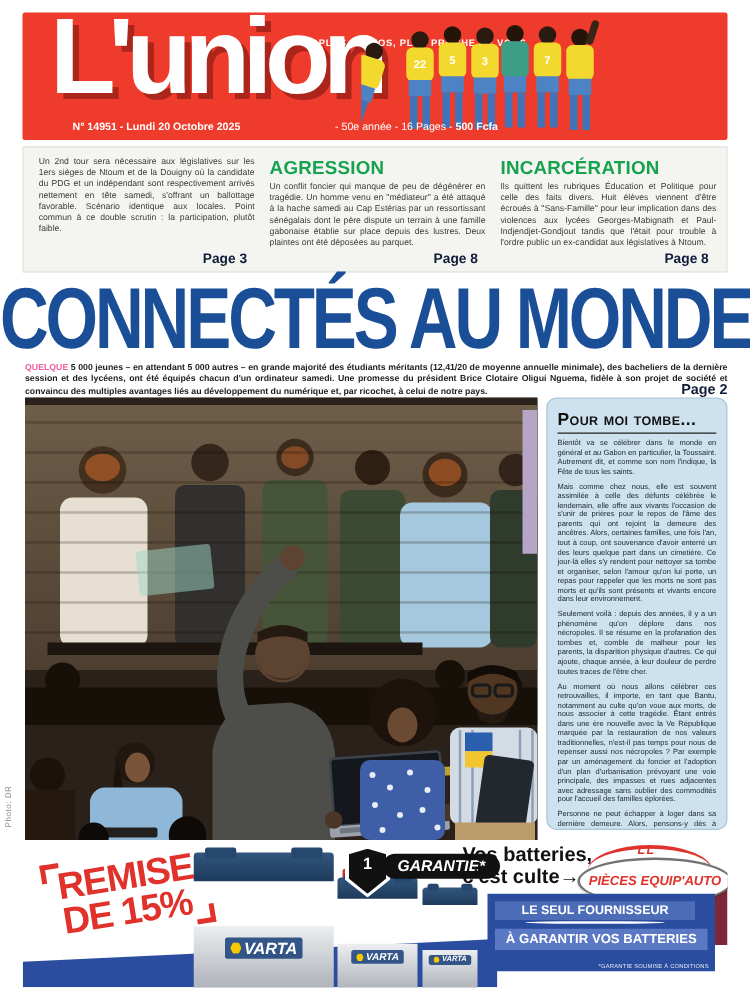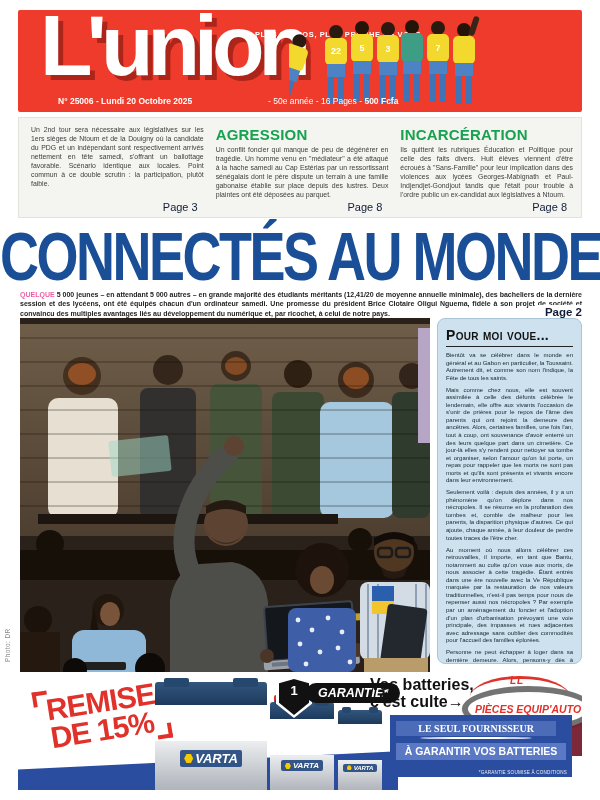--- a/index.html
+++ b/index.html
@@ -20,21 +20,21 @@
   .edition{position:absolute;left:250px;font-weight:500;}
   .edition b{font-weight:900;}
   
   .teasers{position:absolute;left:18px;top:117px;width:564px;height:101px;background:#f4f4f1;
            border:1px solid #e3e3de;box-sizing:border-box;display:flex;gap:12px;padding:8px 8px 4px 12px;}
   .teaser{flex:1;position:relative;}
   .teaser h2{margin:0 0 3px;font-size:15px;font-weight:900;letter-spacing:.2px;}
   .t-red h2{color:#e8402f;}
   .t-green h2{color:#17a24f;}
   .teaser p{margin:0;font-size:6.9px;line-height:1.3;text-align:justify;color:#3c3c3c;}
-  .t-page{position:absolute;right:6px;bottom:0;font-size:11px;font-weight:400;color:#101c38;margin-left:12px;}
+  .t-page{position:absolute;right:6px;bottom:0;font-size:11px;font-weight:700;color:#101c38;margin-left:12px;}
   
   .headline-wrap{position:absolute;left:0;top:221px;width:600px;height:70px;overflow:visible;text-align:right;}
   .headline{display:inline-block;color:#1a4f97;font-weight:700;font-size:54px;letter-spacing:-2.5px;
             white-space:nowrap;transform:scaleY(1.28);transform-origin:top center;line-height:1;}
   .deck{position:absolute;left:20px;top:290px;width:562px;font-size:7px;line-height:1.35;text-align:justify;
         color:#1d1d1d;font-weight:700;padding-right:0;}
   .deck .lead{color:#ee5fa4;}
   .deck-page{position:absolute;right:0;bottom:-2px;font-size:11.5px;font-weight:800;color:#101c38;background:#fff;padding:0 0 0 8px;}
   
   .photo{position:absolute;left:20px;top:318px;width:410px;height:354px;background:#241d18;overflow:hidden;}
@@ -71,26 +71,26 @@
                 clip-path:polygon(50% 0,100% 12%,100% 66%,50% 100%,0 66%,0 12%);display:flex;align-items:center;justify-content:center;}
   .badge-shield-inner{width:30px;height:36px;background:#111;clip-path:polygon(50% 0,100% 12%,100% 66%,50% 100%,0 66%,0 12%);
                 color:#fff;text-align:center;font-weight:900;line-height:1;padding-top:5px;box-sizing:border-box;}
   .badge-year{font-size:13px;} .badge-an{font-size:8.5px;margin-left:46px;}
   .badge-pill{position:absolute;left:288px;top:7px;height:20px;background:#111;border-radius:10px;color:#fff;
               font-weight:800;font-style:italic;font-size:12.5px;line-height:20px;padding:0 12px;}
   .ad-tag{position:absolute;left:352px;top:1px;font-size:16px;font-weight:900;color:#111;line-height:1.05;white-space:nowrap;}
   .car-roof{position:absolute;left:452px;top:0;width:100px;height:18px;border-top:3.5px solid #e0312a;
             border-radius:50% 50% 0 0/100% 100% 0 0;}
   .car-mark{position:absolute;left:492px;top:-1px;color:#e0312a;font-weight:900;font-style:italic;font-size:10px;letter-spacing:1px;}
-  .brand-oval{position:absolute;left:444px;top:10px;width:120px;height:34px;background:#fff;border:6px solid #737373;
+  .brand-oval{position:absolute;left:444px;top:10px;width:120px;height:34px;background:#fff;border:2px solid #737373;
               border-radius:50%;display:flex;align-items:center;justify-content:center;
               color:#e0312a;font-style:italic;font-weight:900;font-size:10.5px;white-space:nowrap;box-shadow:0 1px 2px rgba(0,0,0,.2);}
   .ad-bluebox{position:absolute;left:372px;top:39px;right:10px;height:62px;background:#2b4da0;}
   .claim-bar{position:relative;margin:5px 6px 0;background:#4d6cb8;color:#fff;font-weight:900;text-align:center;}
-  .claim-1{font-size:10px;line-height:15px;margin-top:6px;width:88%;font-family:Liberation Serif, serif;}
+  .claim-1{font-size:10px;line-height:15px;margin-top:6px;width:88%;}
   .claim-1::after{content:"";position:absolute;left:15%;bottom:-3px;width:70%;height:2px;background:#fff;border-radius:50%;}
   .claim-2{font-size:10.5px;line-height:17px;background:#5a78c4;margin-top:7px;}
   .ad-disclaimer{position:absolute;right:5px;bottom:2px;font-size:4.6px;color:#e9edf5;letter-spacing:.2px;}
 </style>
 </head>
 <body>
 
 <div class="page">
 
   <div class="masthead">
@@ -149,21 +149,21 @@
       <g transform="translate(164,6)">
         <circle cx="11" cy="10" r="7" fill="#241508"></circle>
         <rect x="0" y="16" width="22" height="28" rx="5" fill="#f3d92e"></rect>
         <rect x="2" y="43" width="18" height="13" fill="#4d82c4"></rect>
         <rect x="3" y="56" width="6" height="28" fill="#3f74b8"></rect>
         <rect x="13" y="56" width="6" height="28" fill="#3f74b8"></rect>
         <rect x="18" y="-4" width="6" height="20" rx="3" fill="#3a2415" transform="rotate(18 21 6)"></rect>
       </g>
     </svg>
     <div class="issue-row">
-      <span class="issue">N° 25006 - Lundi 20 Octobre 2025</span>
+      <span class="issue">N° 14951 - Lundi 20 Octobre 2025</span>
       <span class="edition"><span>- 50e année - 16 Pages - </span><b>500 Fcfa</b></span>
     </div>
   </div>
 
   <div class="teasers">
     <div class="teaser t-red">
       <p>Un 2nd tour sera nécessaire aux législatives sur les 1ers sièges de Ntoum et de la Douigny où la candidate du PDG et un indépendant sont respectivement arrivés nettement en tête samedi, s'offrant un ballottage favorable. Scénario identique aux locales. Point commun à ce double scrutin : la participation, plutôt faible.</p>
       <div class="t-page">Page 3</div>
     </div>
     <div class="teaser t-green">
@@ -308,21 +308,21 @@
         <rect x="344" y="340" width="64" height="14" fill="#b99c6a"></rect>
       </g>
 
       <circle cx="130" cy="350" r="15" fill="#0e0a07"></circle>
       <circle cx="55" cy="352" r="12" fill="#0e0a07"></circle>
     </svg>
   </div>
   <div class="photo-credit">Photo: DR</div>
 
   <div class="column-card">
-    <h3 class="col-title">Pour moi voue...</h3>
+    <h3 class="col-title">Pour moi tombe...</h3>
     <p class="col-p">Bientôt va se célébrer dans le monde en général et au Gabon en particulier, la Toussaint. Autrement dit, et comme son nom l'indique, la Fête de tous les saints.</p>
     <p class="col-p">Mais comme chez nous, elle est souvent assimilée à celle des défunts célébrée le lendemain, elle offre aux vivants l'occasion de s'unir de prières pour le repos de l'âme des parents qui ont rejoint la demeure des ancêtres. Alors, certaines familles, une fois l'an, tout à coup, ont souvenance d'avoir enterré un des leurs quelque part dans un cimetière. Ce jour-là elles s'y rendent pour nettoyer sa tombe et organiser, selon l'amour qu'on lui porte, un repas pour rappeler que les morts ne sont pas morts et qu'ils sont présents et vivants encore dans leur environnement.</p>
     <p class="col-p">Seulement voilà : depuis des années, il y a un phénomène qu'on déplore dans nos nécropoles. Il se résume en la profanation des tombes et, comble de malheur pour les parents, la disparition physique d'autres. Ce qui ajoute, chaque année, à leur douleur de perdre toutes traces de l'être cher.</p>
     <p class="col-p">Au moment où nous allons célébrer ces retrouvailles, il importe, en tant que Bantu, notamment au culte qu'on voue aux morts, de nous associer à cette tragédie. Étant entrés dans une ère nouvelle avec la Ve République marquée par la restauration de nos valeurs traditionnelles, n'est-il pas temps pour nous de repenser aussi nos nécropoles ? Par exemple par un aménagement du foncier et l'adoption d'un plan d'urbanisation prévoyant une voie principale, des impasses et rues adjacentes avec adressage sans oublier des commodités pour l'accueil des familles éplorées.</p>
     <p class="col-p">Personne ne peut échapper à loger dans sa dernière demeure. Alors, pensons-y dès à présent quoi.</p>
 
   </div>
 
   <div class="ad">
     <div class="ad-maroon"></div>

